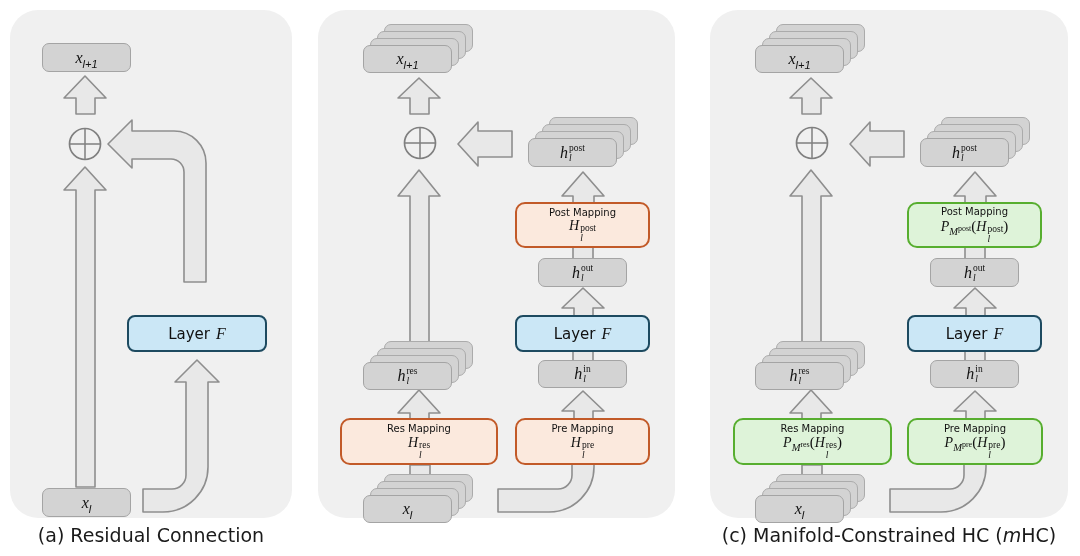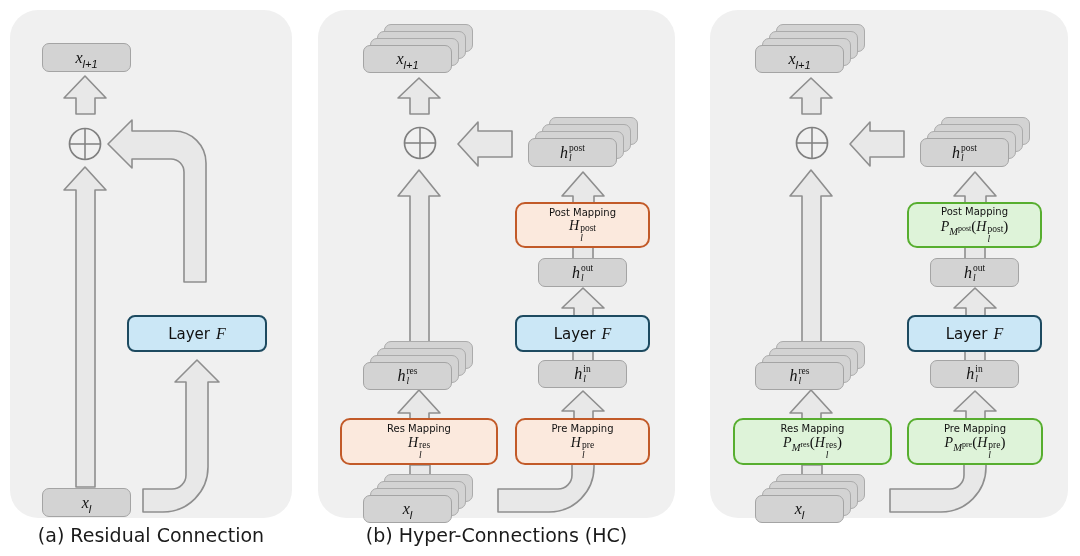--- a/index.html
+++ b/index.html
@@ -180,21 +180,20 @@
     <div class="stk" style="left:66px;top:464px;"></div>
     <div class="stk" style="left:59px;top:471px;"></div>
     <div class="stk" style="left:52px;top:478px;"></div>
     <div class="gbox" style="left:45px;top:485px;width:89px;height:28px;">
       <span class="lbl">
           <span class="mi">x</span>
           <span class="msub">l</span>
         </span>
     </div>
   </div>
-  <div class="cap" style="left:318px;width:357px;">(b) Hyper-Connections (HC)</div>
 
   <div class="panel" style="left:710px;width:358px;">
     <svg class="lay" width="358" height="508" viewBox="0 0 358 508">
       <path class="arrow" d="M101,68 L122,88 L111,88 L111,104 L92,104 L92,88 L80,88 Z"></path>
       <path class="arrow" d="M140,134 L160,112 L160,121 L194,121 L194,147 L160,147 L160,156 Z"></path>
       <path class="arrow" d="M101,160 L122,186 L111,186 L111,345 L92,345 L92,186 L80,186 Z"></path>
       <path class="arrow" d="M101,380 L122,403 L111,403 L111,409 L92,409 L92,403 L80,403 Z"></path>
       <rect class="arrow" x="92" y="455" width="20" height="14"></rect>
       <path class="arrow" d="M265,162 L286,186 L276,186 L276,193 L255,193 L255,186 L244,186 Z"></path>
       <rect class="arrow" x="255" y="236" width="20" height="14"></rect>
@@ -296,14 +295,15 @@
     <div class="stk" style="left:66px;top:464px;"></div>
     <div class="stk" style="left:59px;top:471px;"></div>
     <div class="stk" style="left:52px;top:478px;"></div>
     <div class="gbox" style="left:45px;top:485px;width:89px;height:28px;">
       <span class="lbl">
           <span class="mi">x</span>
           <span class="msub">l</span>
         </span>
     </div>
   </div>
+  <div class="cap" style="left:710px;width:358px;"><span>(c) Manifold-Constrained HC (</span><i>m</i><span>HC)</span></div>
 
 </div>
 
 </body></html>

